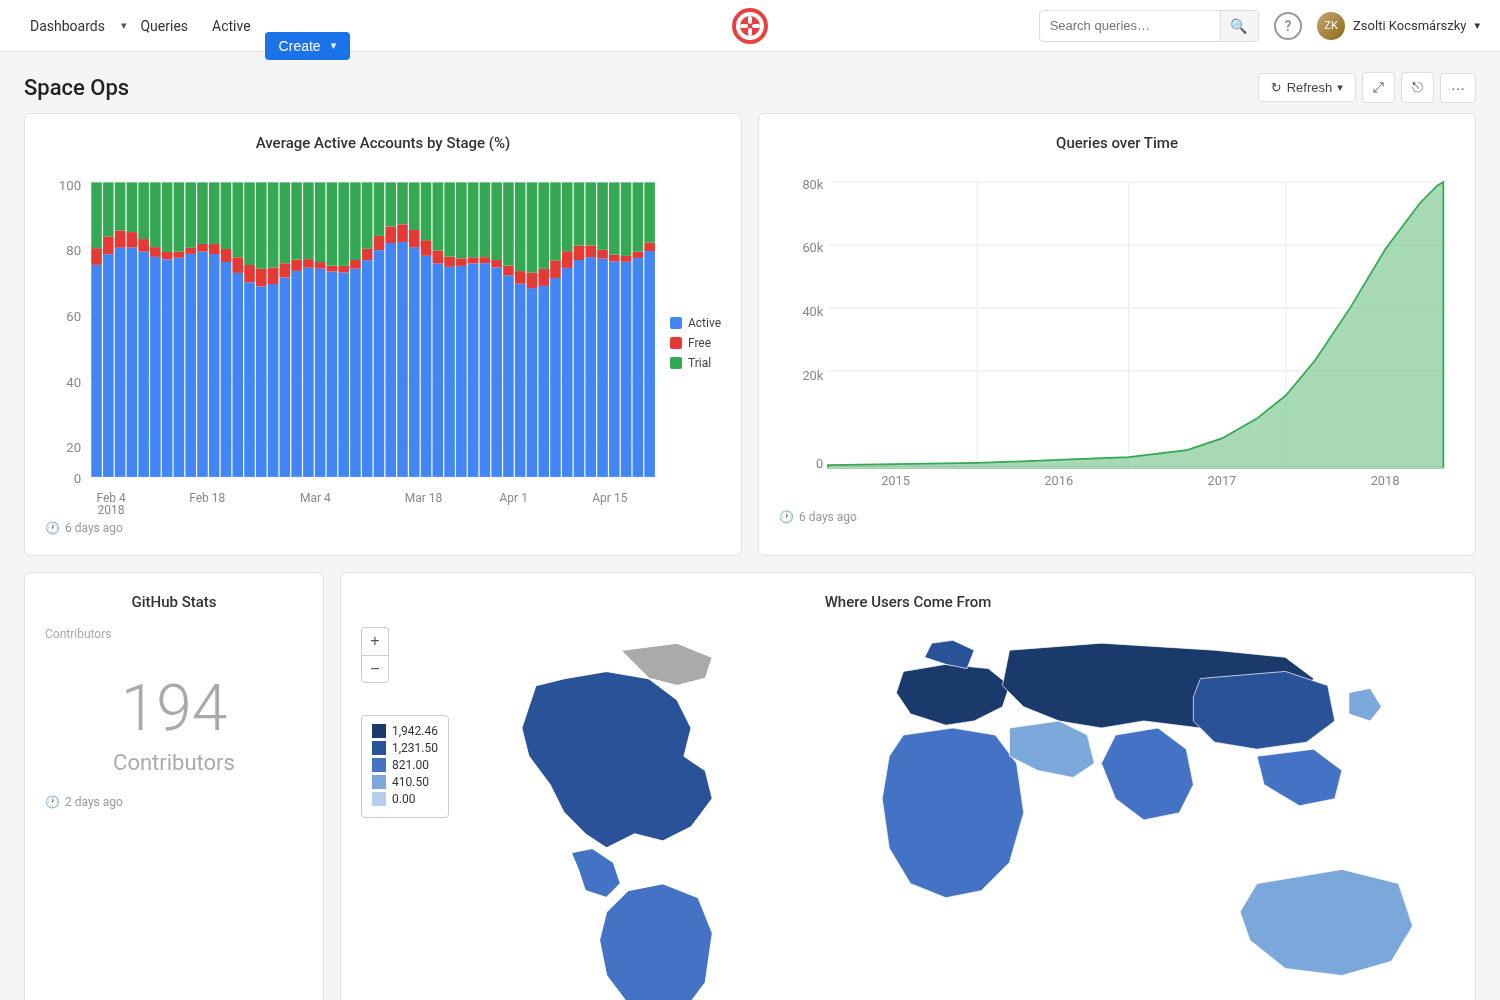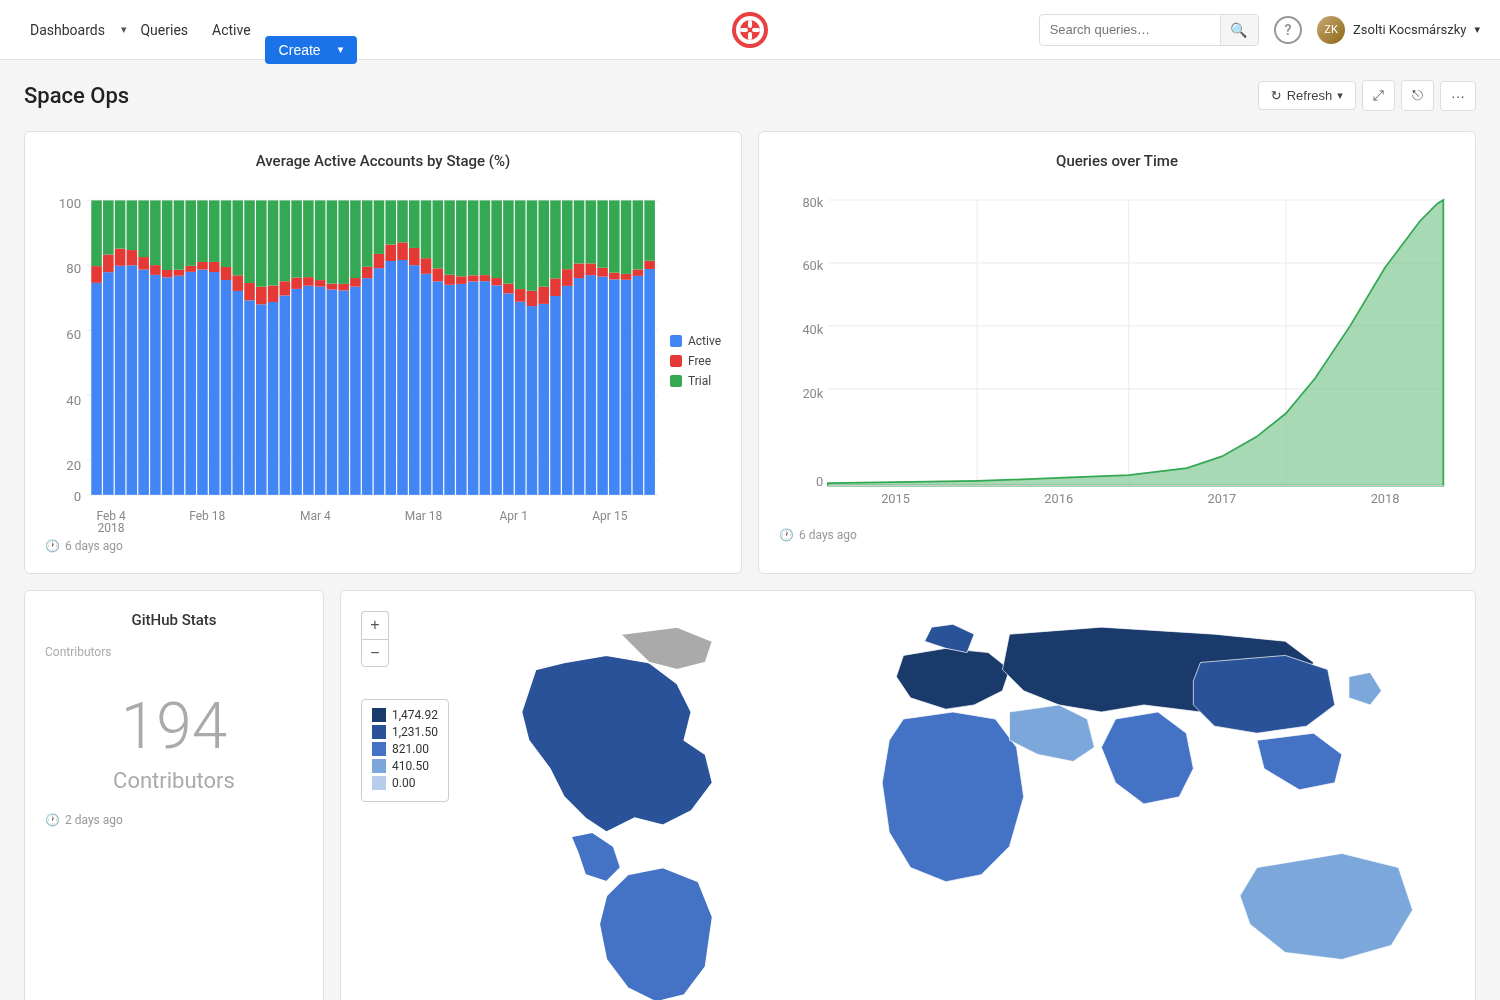--- a/index.html
+++ b/index.html
@@ -5,21 +5,21 @@
     * { box-sizing: border-box; margin: 0; padding: 0; }
     body { font-family: -apple-system, BlinkMacSystemFont, 'Segoe UI', Roboto, sans-serif; background: #f5f5f5; color: #333; }
 
     
     .navbar {
       background: #fff;
       border-bottom: 1px solid #e0e0e0;
       display: flex;
       align-items: center;
       padding: 0 20px;
-      height: 60px;
+      height: 52px;
       position: relative;
     }
     .nav-left { display: flex; align-items: center; gap: 4px; }
     .nav-item {
       padding: 6px 10px;
       font-size: 14px;
       color: #333;
       cursor: pointer;
       border-radius: 4px;
     }
@@ -66,21 +66,21 @@
     .btn-create {
       background: #1a73e8;
       color: #fff;
       border: none;
       border-radius: 4px;
       padding: 6px 14px;
       font-size: 14px;
       cursor: pointer;
       display: flex;
       align-items: center;
-      gap: 17px;
+      gap: 10px;
       margin-top: 40px;
     }
     .btn-create .chevron { font-size: 11px; }
     .help-icon {
       width: 28px; height: 28px;
       border-radius: 50%;
       border: 2px solid #999;
       display: flex; align-items: center; justify-content: center;
       color: #999; font-weight: bold; font-size: 14px; cursor: pointer;
     }
@@ -96,21 +96,21 @@
     }
 
     
     .page { padding: 20px 24px; }
 
     
     .page-header {
       display: flex;
       align-items: center;
       justify-content: space-between;
-      margin-bottom: 20px;
+      margin-bottom: 10px;
     }
     .page-title { font-size: 22px; font-weight: 500; color: #222; }
     .toolbar { display: flex; align-items: center; gap: 6px; }
     .toolbar-btn {
       background: #fff;
       border: 1px solid #ddd;
       border-radius: 4px;
       padding: 6px 12px;
       font-size: 13px;
       cursor: pointer;
@@ -494,31 +494,32 @@
       <div class="card-subtitle">Contributors</div>
       <div class="stat-number">194</div>
       <div class="stat-label-text">Contributors</div>
       <div class="chart-timestamp" style="margin-top:20px;">
         <span>🕐</span>
         <span>2 days ago</span>
       </div>
     </div>
 
     <div class="card">
+      <div class="card-title">Where Users Come From</div>
       <div style="display:flex; gap:16px;">
 
         <div style="display:flex; flex-direction:column; gap:0;">
           <div style="display:flex; flex-direction:column; margin-bottom:16px;">
             <button class="map-btn" style="border-radius:4px 4px 0 0; border-bottom:none;">+</button>
             <button class="map-btn" style="border-radius:0 0 4px 4px;">−</button>
           </div>
           <div class="map-legend">
             <div class="map-legend-item">
               <div class="map-legend-box" style="background:#1a3a6b;"></div>
-              <span>1,474.92</span>
+              <span>1,942.46</span>
             </div>
             <div class="map-legend-item">
               <div class="map-legend-box" style="background:#2a5298;"></div>
               <span>1,231.50</span>
             </div>
             <div class="map-legend-item">
               <div class="map-legend-box" style="background:#4472c4;"></div>
               <span>821.00</span>
             </div>
             <div class="map-legend-item">

